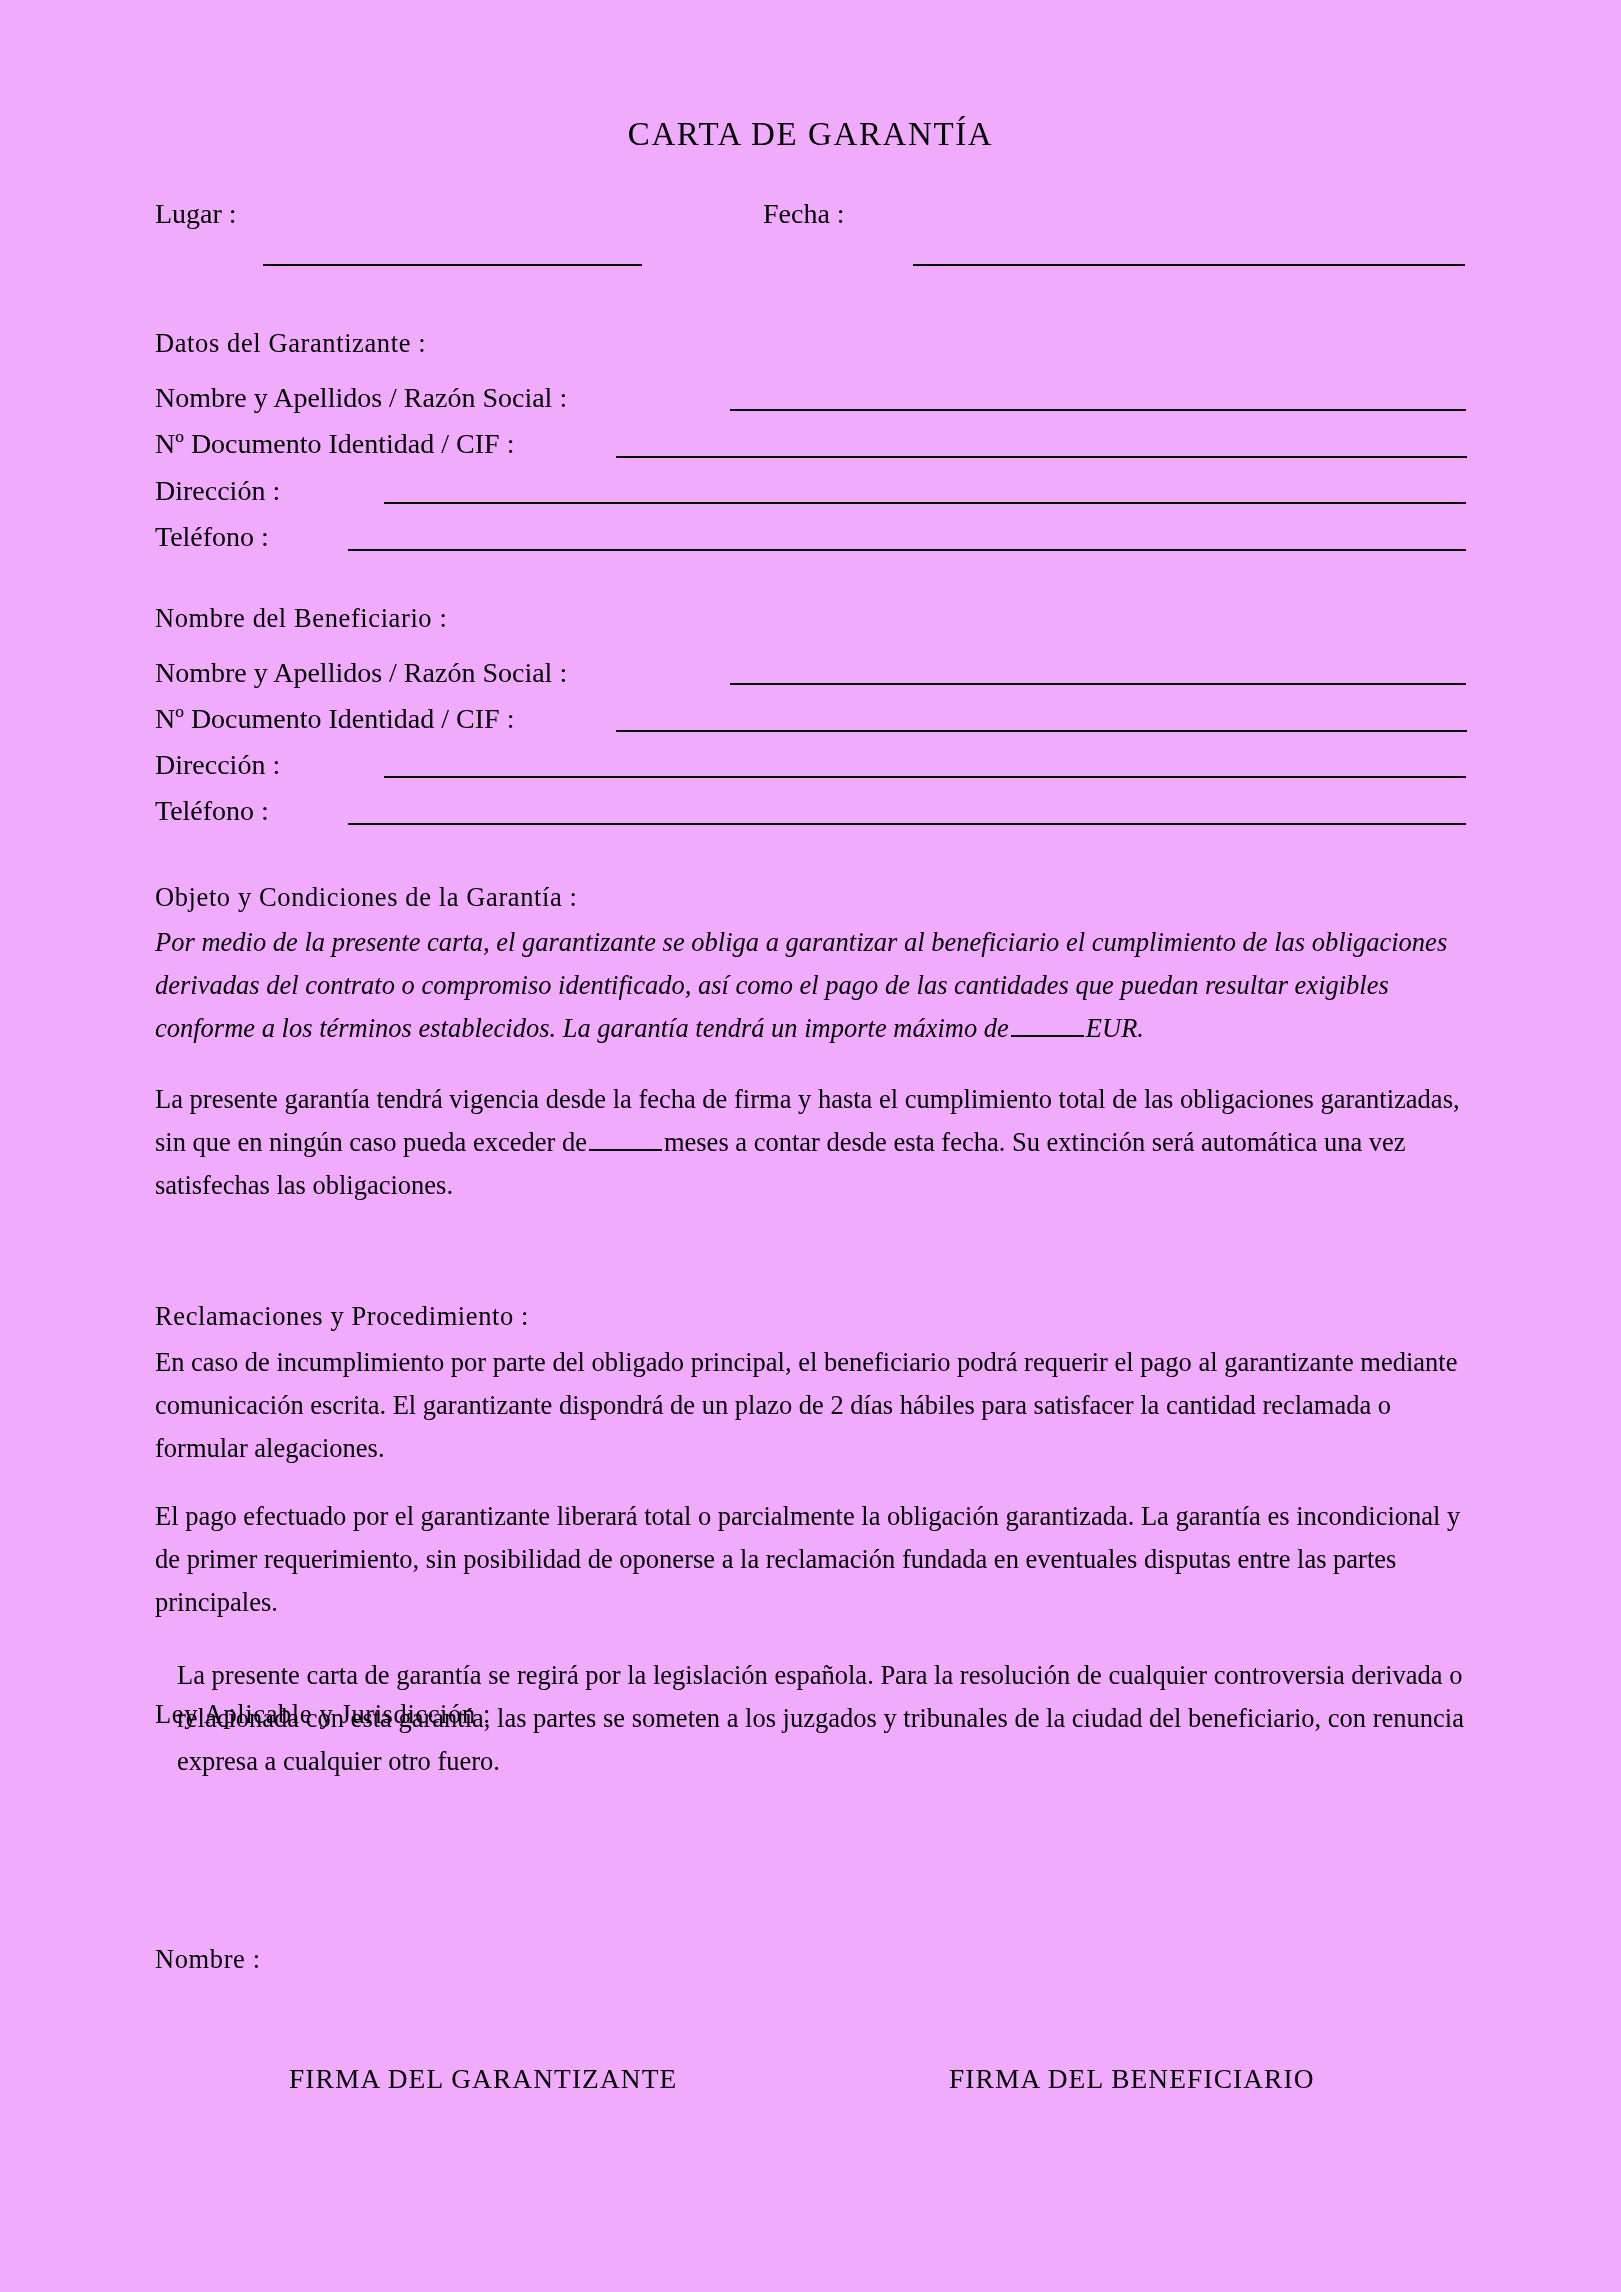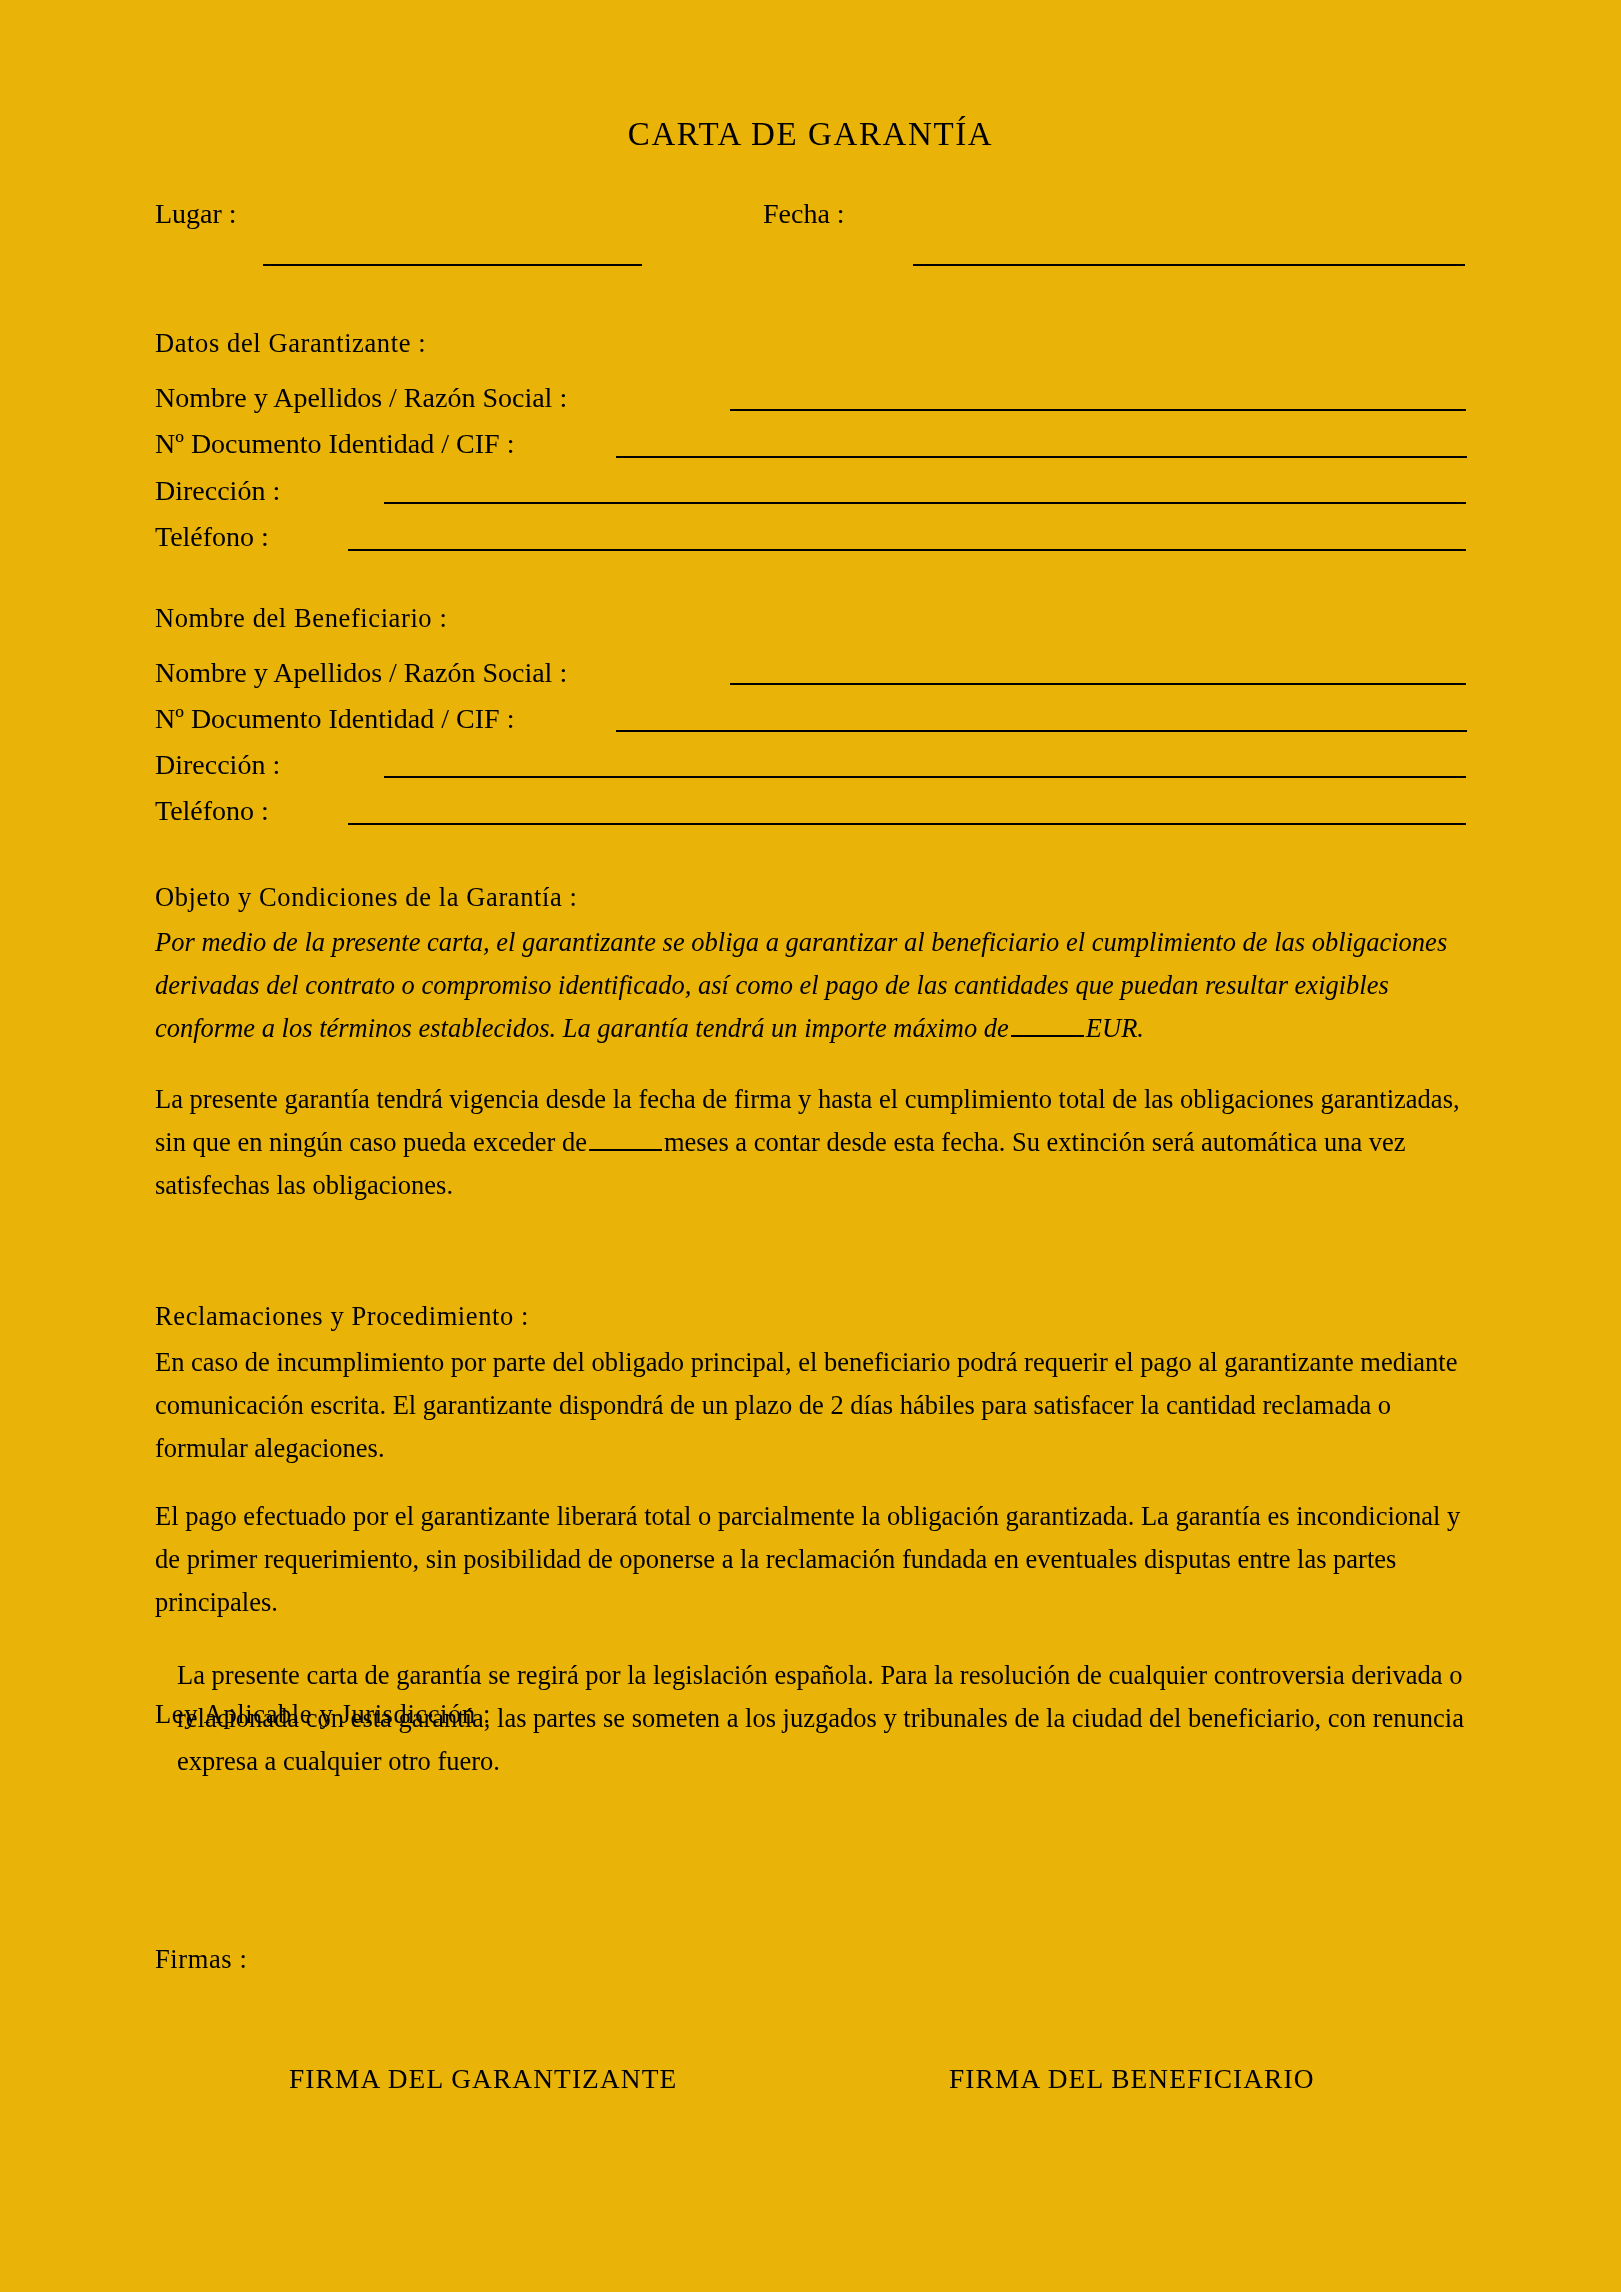--- a/index.html
+++ b/index.html
@@ -5,21 +5,21 @@
 <style>
   html, body {
     margin: 0;
     padding: 0;
     background: #ffffff;
   }
   .page {
     position: relative;
     width: 1621px;
     height: 2293px;
-    background: #eab308;
+    background: #f0abfc;
     margin: 0 auto;
     font-family: "Liberation Serif", "DejaVu Serif", serif;
     color: #000000;
     overflow: hidden;
   }
 
   
   .doc-title {
     position: absolute;
     top: 116px;
@@ -161,20 +161,20 @@
   <div class="section-heading" style="top:1301px;">Reclamaciones y Procedimiento :</div>
 
   <div class="para" style="top:1341px;">En caso de incumplimiento por parte del obligado principal, el beneficiario podrá requerir el pago al garantizante mediante comunicación escrita. El garantizante dispondrá de un plazo de 2 días hábiles para satisfacer la cantidad reclamada o formular alegaciones.</div>
 
   <div class="para" style="top:1495px;">El pago efectuado por el garantizante liberará total o parcialmente la obligación garantizada. La garantía es incondicional y de primer requerimiento, sin posibilidad de oponerse a la reclamación fundada en eventuales disputas entre las partes principales.</div>
 
   <div class="section-heading" style="top:1699px;">Ley Aplicable y Jurisdicción :</div>
 
   <div class="para" style="top:1654px;margin-left:22px;">La presente carta de garantía se regirá por la legislación española. Para la resolución de cualquier controversia derivada o relacionada con esta garantía, las partes se someten a los juzgados y tribunales de la ciudad del beneficiario, con renuncia expresa a cualquier otro fuero.</div>
 
-  <div class="section-heading" style="top:1944px;">Firmas :</div>
+  <div class="section-heading" style="top:1944px;">Nombre :</div>
 
   <div class="sig-label" style="left:289px; top:2064px;">FIRMA DEL GARANTIZANTE</div>
 
   <div class="sig-label" style="left:949px; top:2064px;">FIRMA DEL BENEFICIARIO</div>
 
 </div>
 
 
 </body></html>

